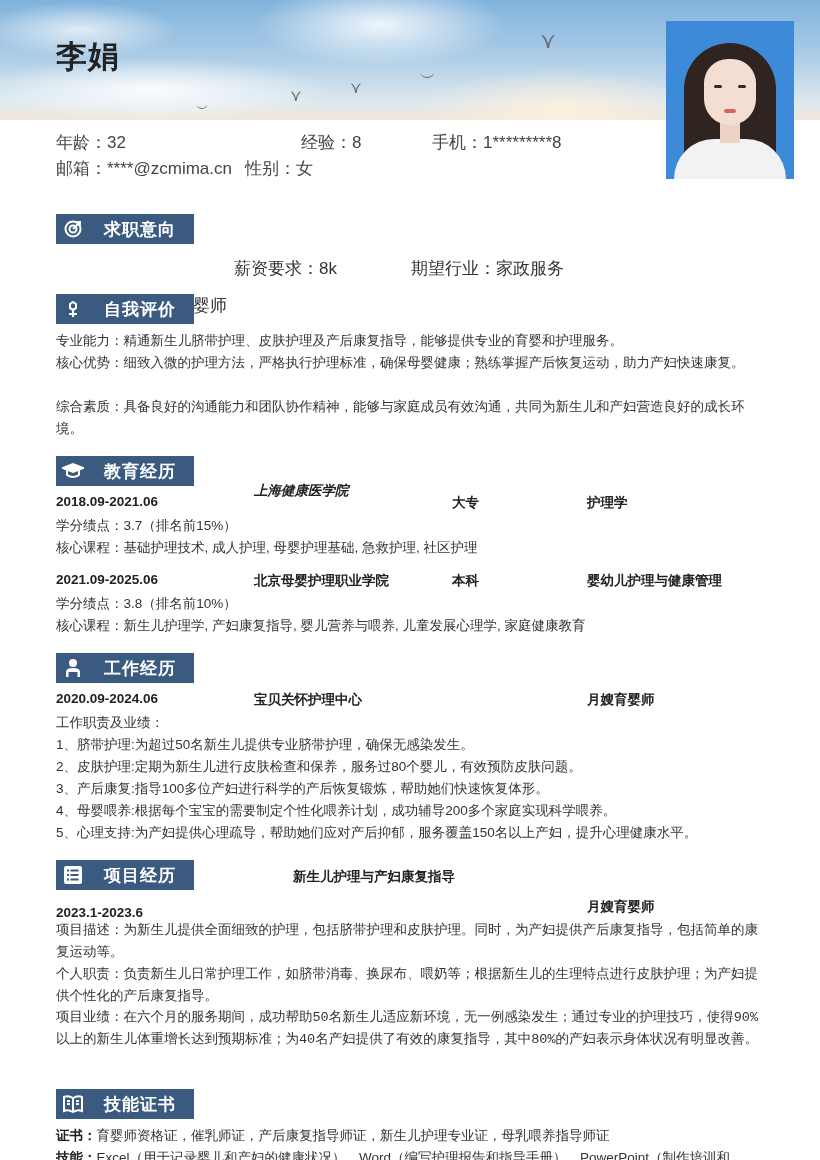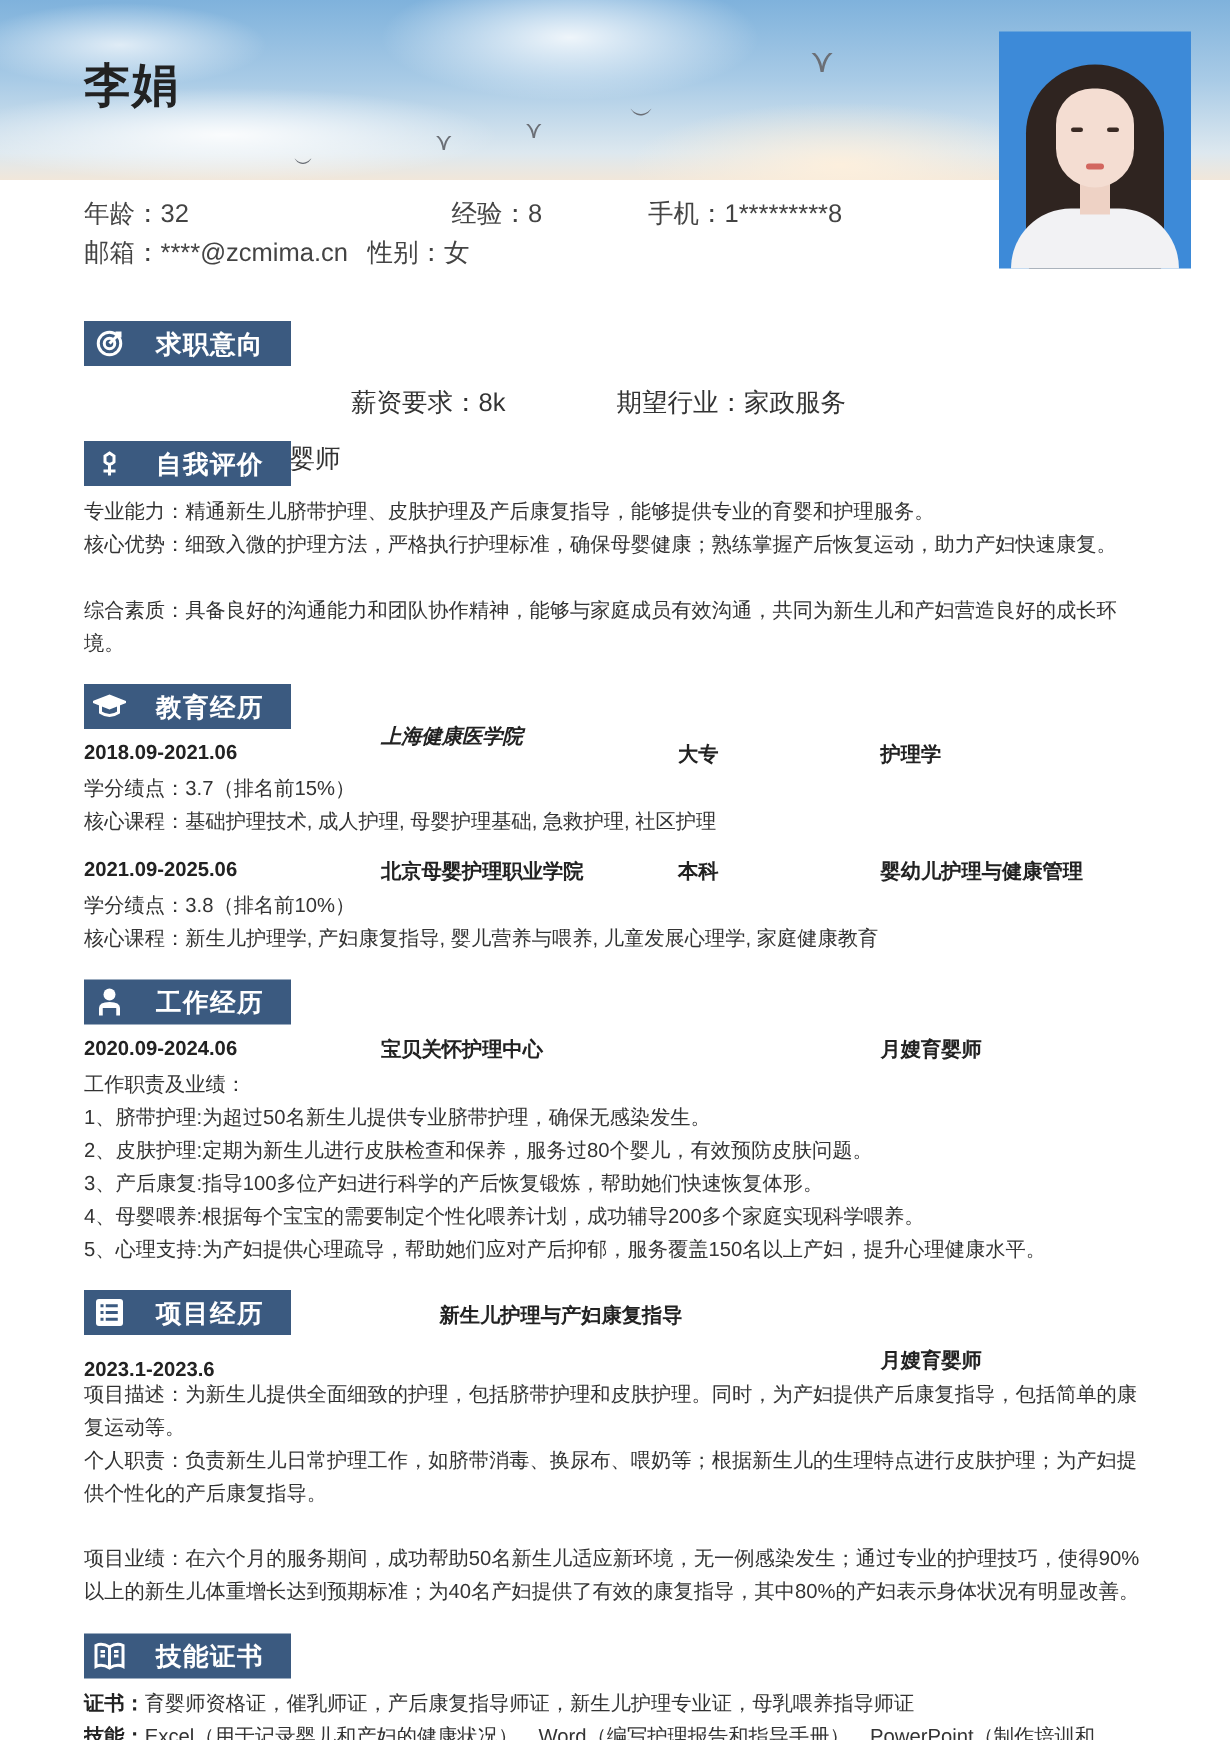--- a/index.html
+++ b/index.html
@@ -156,21 +156,21 @@
         </g>
       </svg>
   </span>
   <span class="title">项目经历</span>
 </div>
 <div class="col" style="left:56px;top:905px;text-align:center;">2023.1-2023.6</div>
 <div class="col" style="left:254px;top:868px;margin-left:39px;">新生儿护理与产妇康复指导</div>
 <div class="col" style="left:587px;top:898px;">月嫂育婴师</div>
 <div class="line" style="top:919px;">项目描述：为新生儿提供全面细致的护理，包括脐带护理和皮肤护理。同时，为产妇提供产后康复指导，包括简单的康复运动等。</div>
 <div class="line" style="top:963px;">个人职责：负责新生儿日常护理工作，如脐带消毒、换尿布、喂奶等；根据新生儿的生理特点进行皮肤护理；为产妇提供个性化的产后康复指导。</div>
-<div class="line" style="top:1028px;">项目业绩：在六个月的服务期间，成功帮助50名新生儿适应新环境，无一例感染发生；通过专业的护理技巧，使得90%以上的新生儿体重增长达到预期标准；为40名产妇提供了有效的康复指导，其中80%的产妇表示身体状况有明显改善。</div>
+<div class="line" style="top:1007px;font-family:Liberation Mono, monospace;">项目业绩：在六个月的服务期间，成功帮助50名新生儿适应新环境，无一例感染发生；通过专业的护理技巧，使得90%以上的新生儿体重增长达到预期标准；为40名产妇提供了有效的康复指导，其中80%的产妇表示身体状况有明显改善。</div>
 
 <div class="sec-head" style="top:1089px;">
   <span class="icon">
     <svg width="22" height="20" viewBox="0 0 22 20" fill="none" stroke="#fff" stroke-width="2">
         <path d="M11 4 Q6 1 2 3 V17 Q6 15 11 18 Q16 15 20 17 V3 Q16 1 11 4 Z"></path>
         <path d="M11 4 V18 M5 7 H8 M5 10 H8 M14 7 H17 M14 10 H17"></path>
       </svg>
   </span>
   <span class="title">技能证书</span>
 </div>

